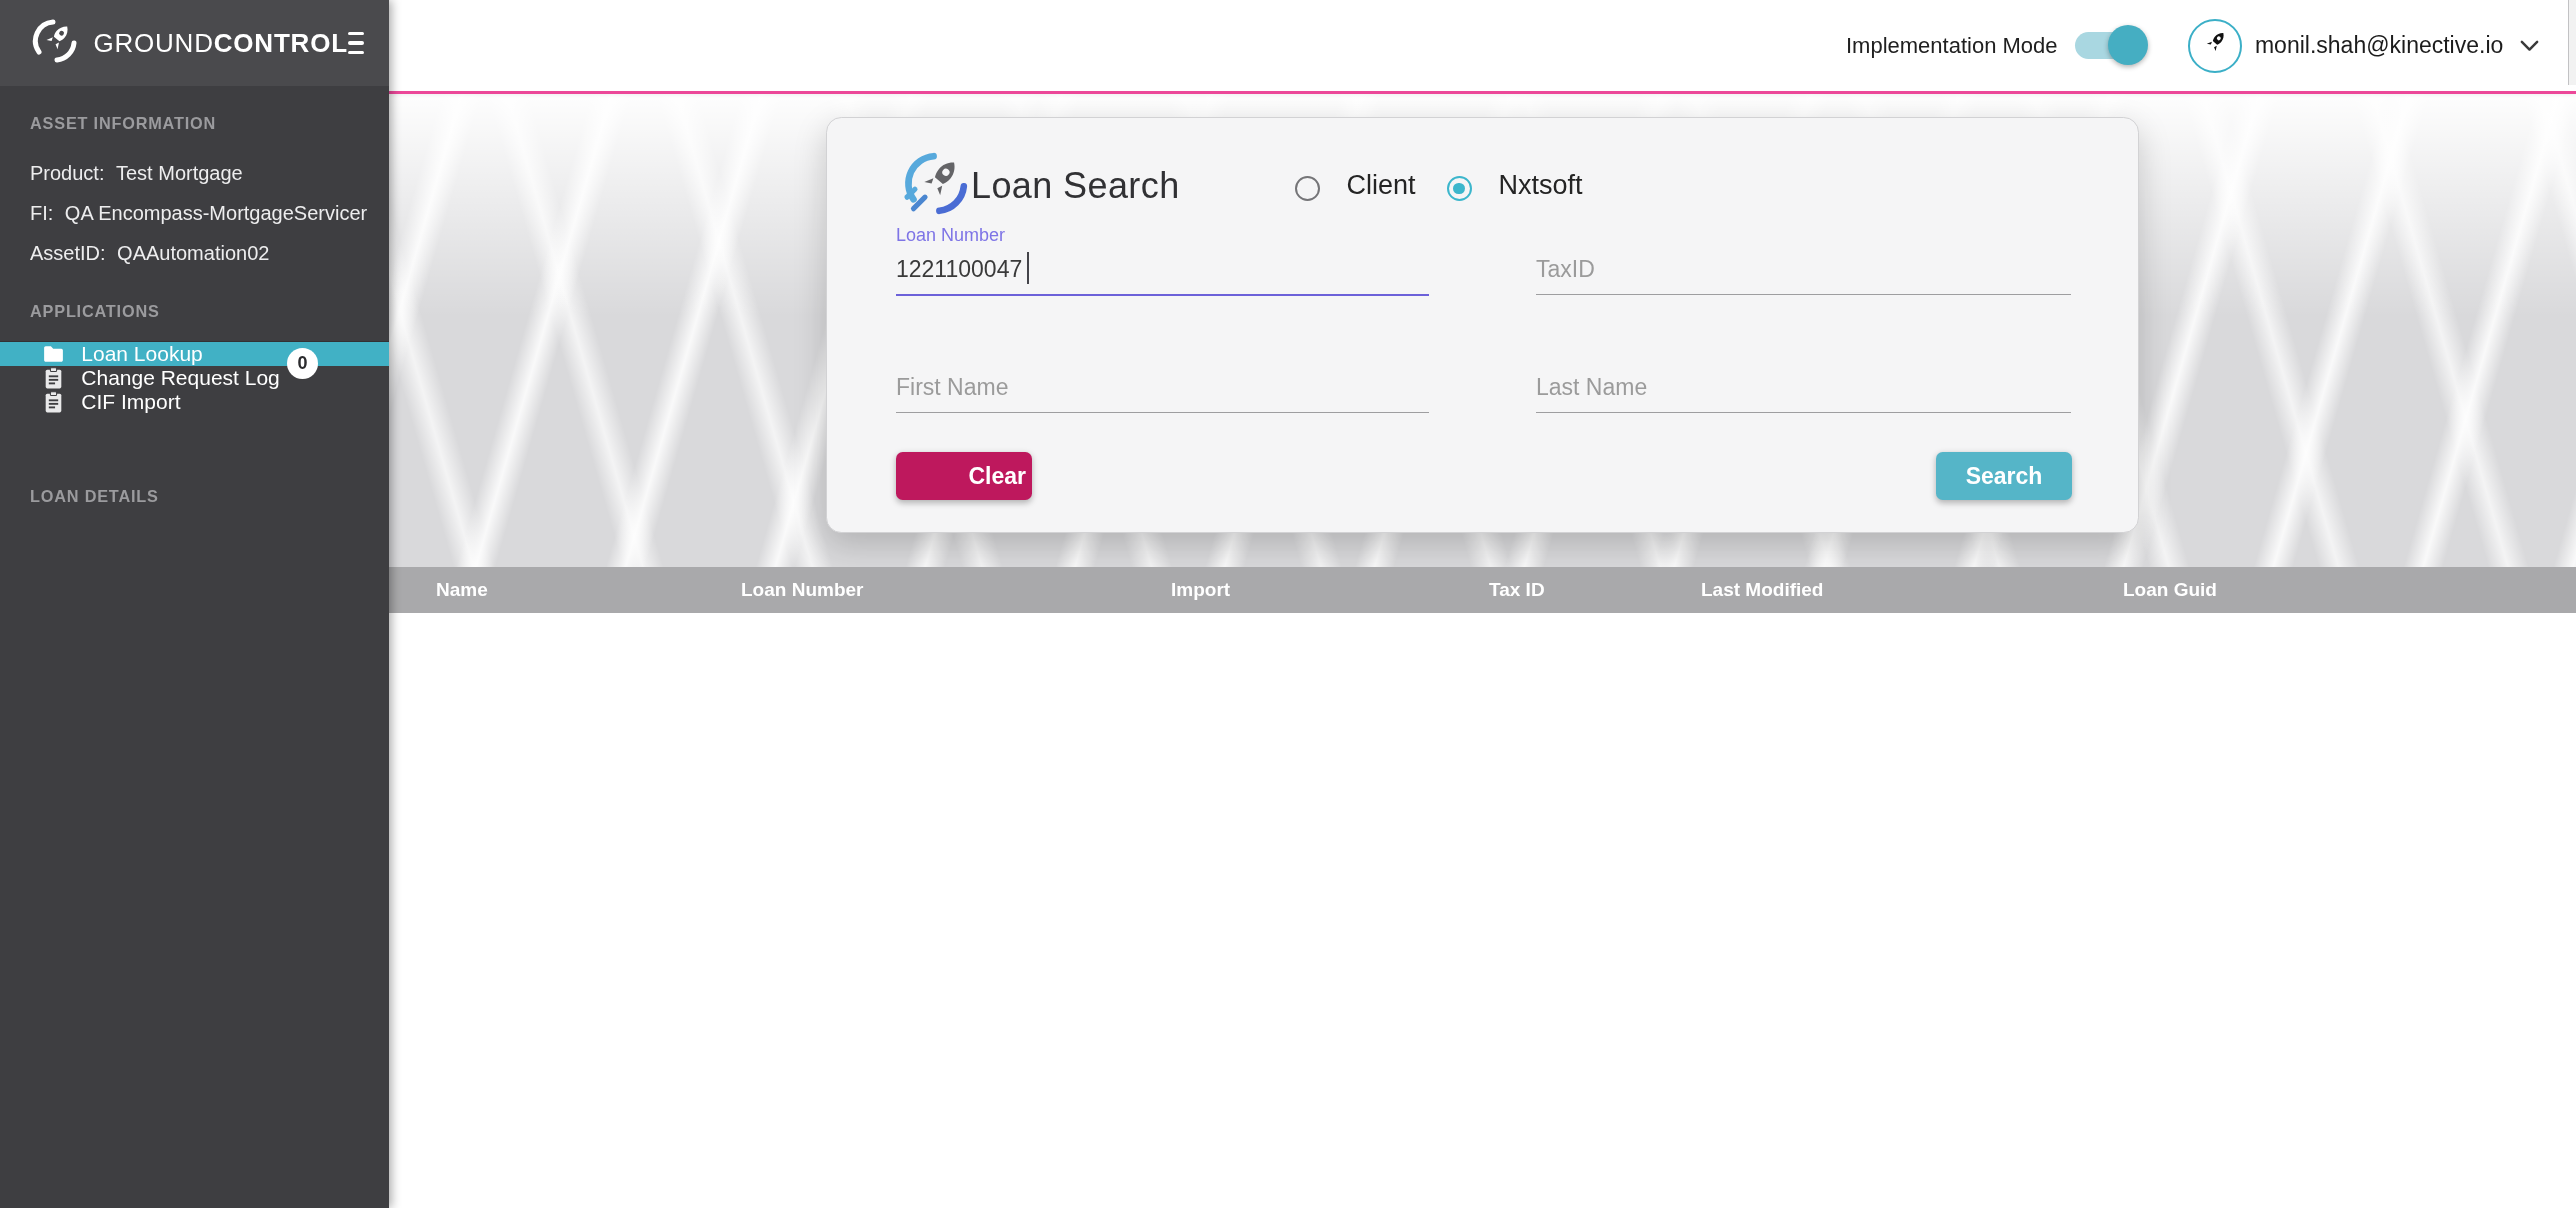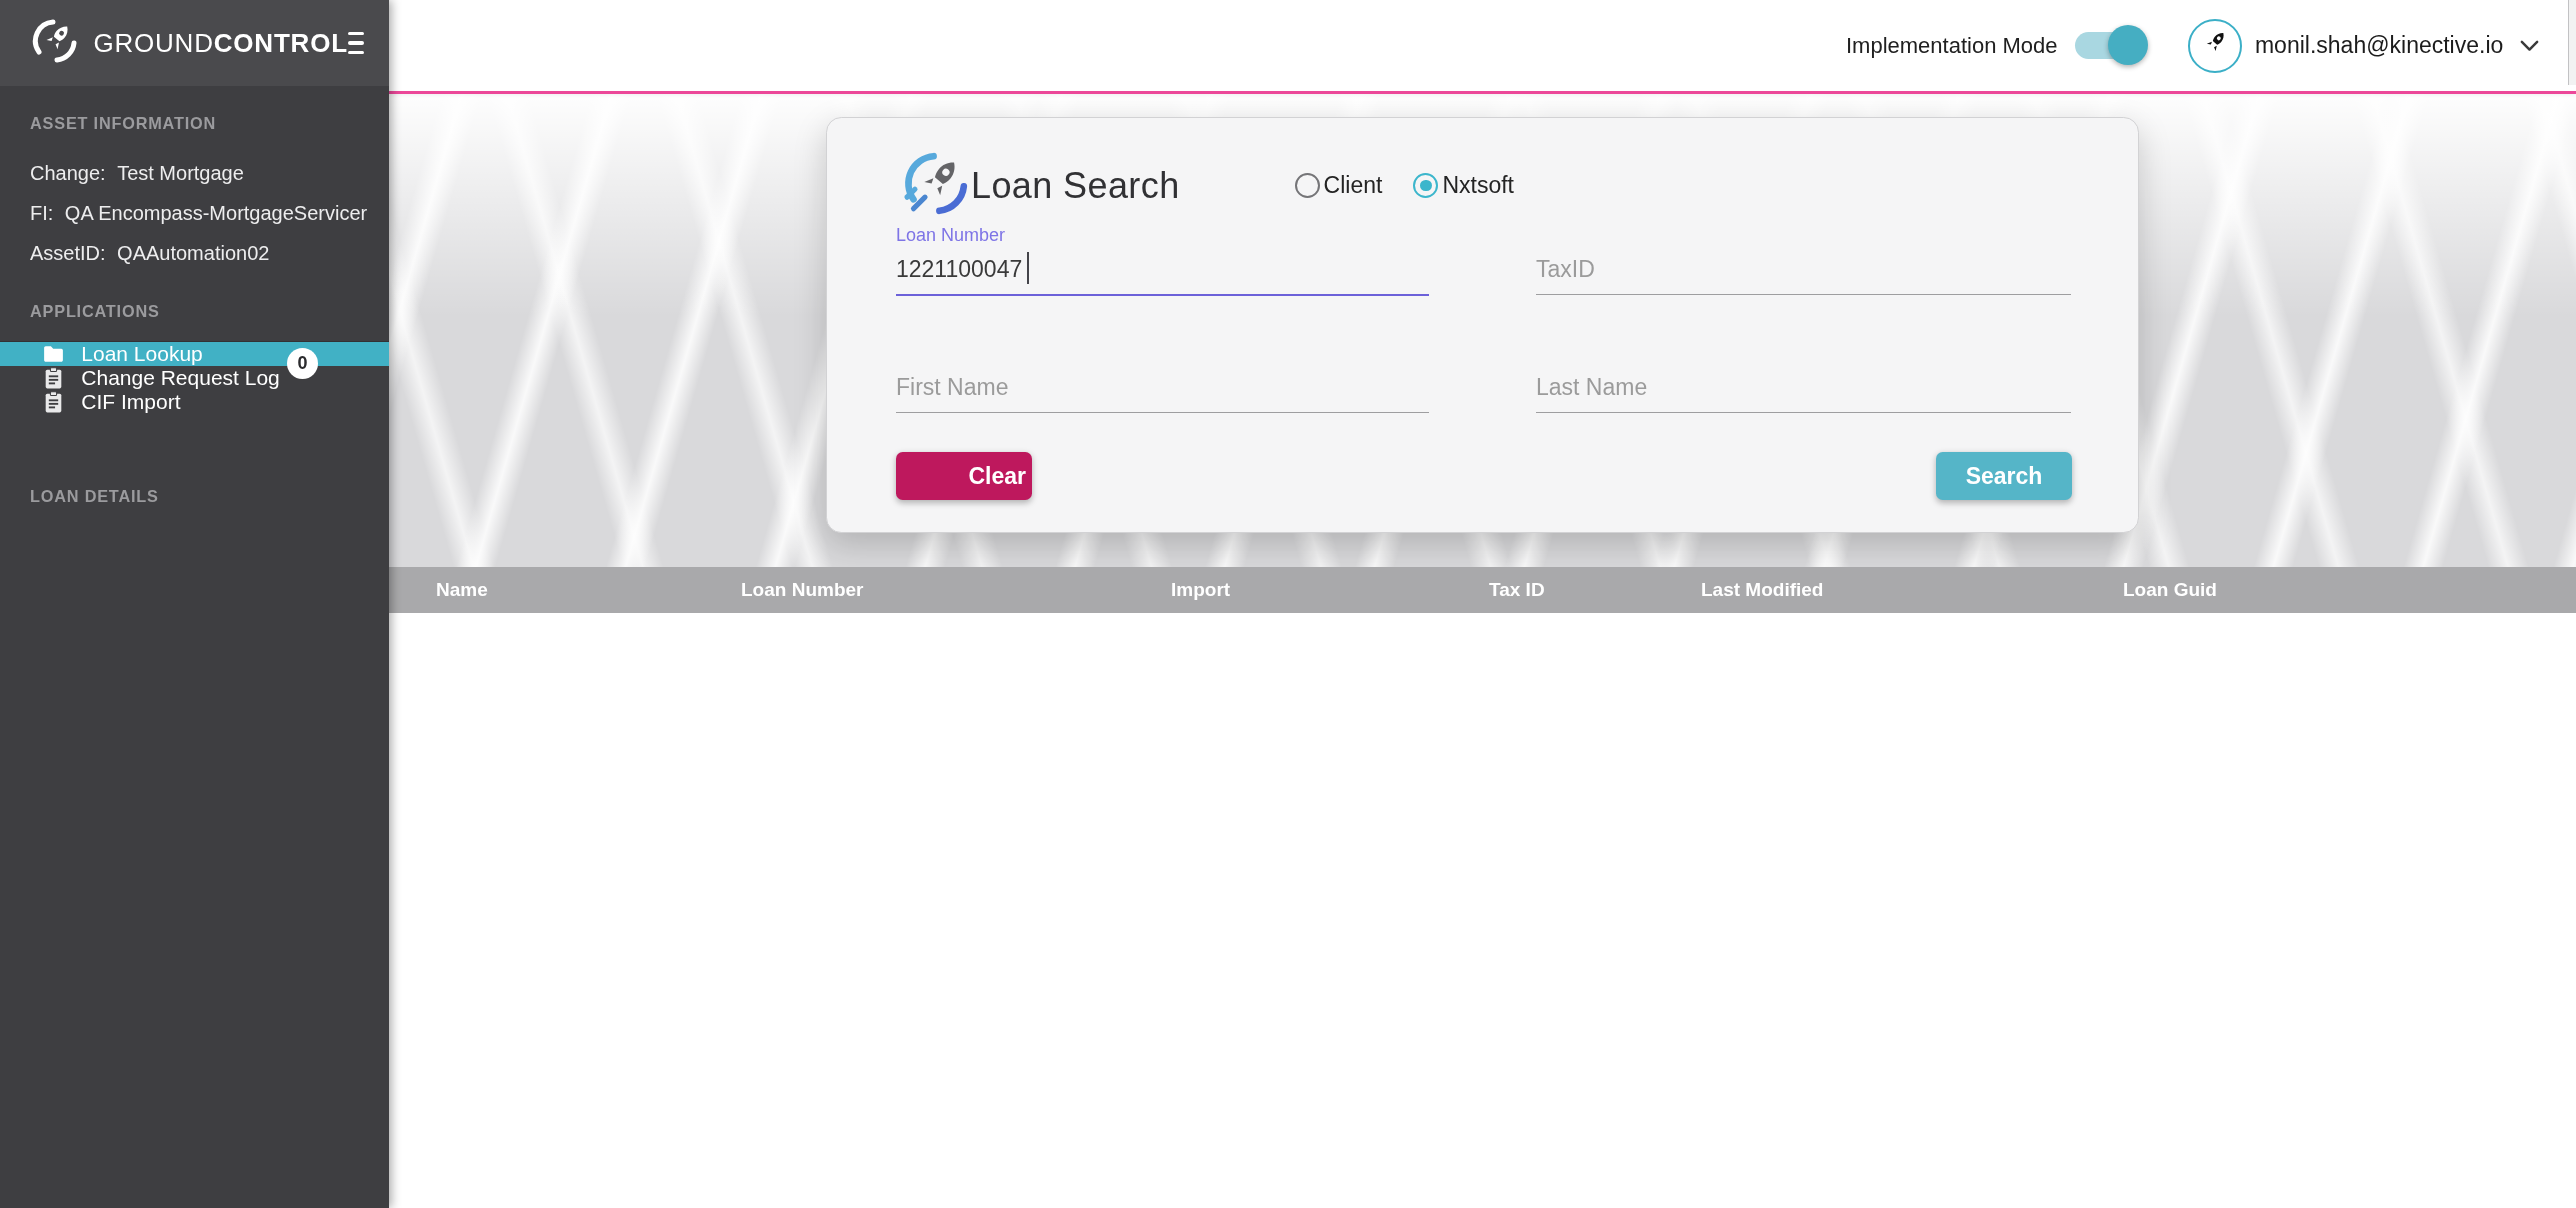--- a/index.html
+++ b/index.html
@@ -84,21 +84,21 @@
 
   
   .card{
     position:absolute;left:437px;top:31px;width:1311px;height:414px;
     background:#f5f5f6;border:1px solid #d2d2d4;border-radius:15.3px;
     box-shadow:0 11.5px 33px rgba(0,0,0,.18);
   }
   .card-header{position:absolute;left:75px;top:27px;height:81px;display:flex;align-items:center;}
   .card-title{font-size:36px;color:#313134;margin-left:25px;letter-spacing:0.4px;white-space:nowrap;}
   .radio-group{display:flex;align-items:center;margin-left:115px;gap:31px;}
-  .radio{display:flex;align-items:center;gap:4px;font-size:23px;color:#242424;cursor:pointer;white-space:nowrap;}
+  .radio{display:flex;align-items:flex-end;gap:27px;font-size:27px;color:#242424;cursor:pointer;white-space:nowrap;}
   .radio-circle{width:25px;height:25px;border-radius:50%;border:2.9px solid #757578;box-sizing:border-box;position:relative;flex:0 0 auto;}
   .radio.selected .radio-circle{border-color:#3cb6cc;}
   .radio.selected .radio-circle::after{
     content:"";position:absolute;left:50%;top:50%;width:11.5px;height:11.5px;margin:-5.7px 0 0 -5.7px;
     border-radius:50%;background:#3cb6cc;
   }
 
   .field{position:absolute;}
   .f-ln{left:69px;top:107px;width:533px;}
   .f-ti{left:709px;top:107px;width:535px;}
@@ -158,21 +158,21 @@
       <div class="hamburger">
         <span></span>
           <span></span>
           <span></span>
       </div>
     </div>
 
     <div class="section-label lbl-asset">ASSET INFORMATION</div>
 
     <div class="info-row row-product">
-      <span class="lab">Change:</span><span>Test Mortgage</span>
+      <span class="lab">Product:</span><span>Test Mortgage</span>
     </div>
     <div class="info-row row-fi">
       <span class="lab">FI:</span><span>QA Encompass-MortgageServicer</span>
     </div>
     <div class="info-row row-assetid">
       <span class="lab">AssetID:</span><span>QAAutomation02</span>
     </div>
 
     <div class="section-label lbl-apps">APPLICATIONS</div>
 

